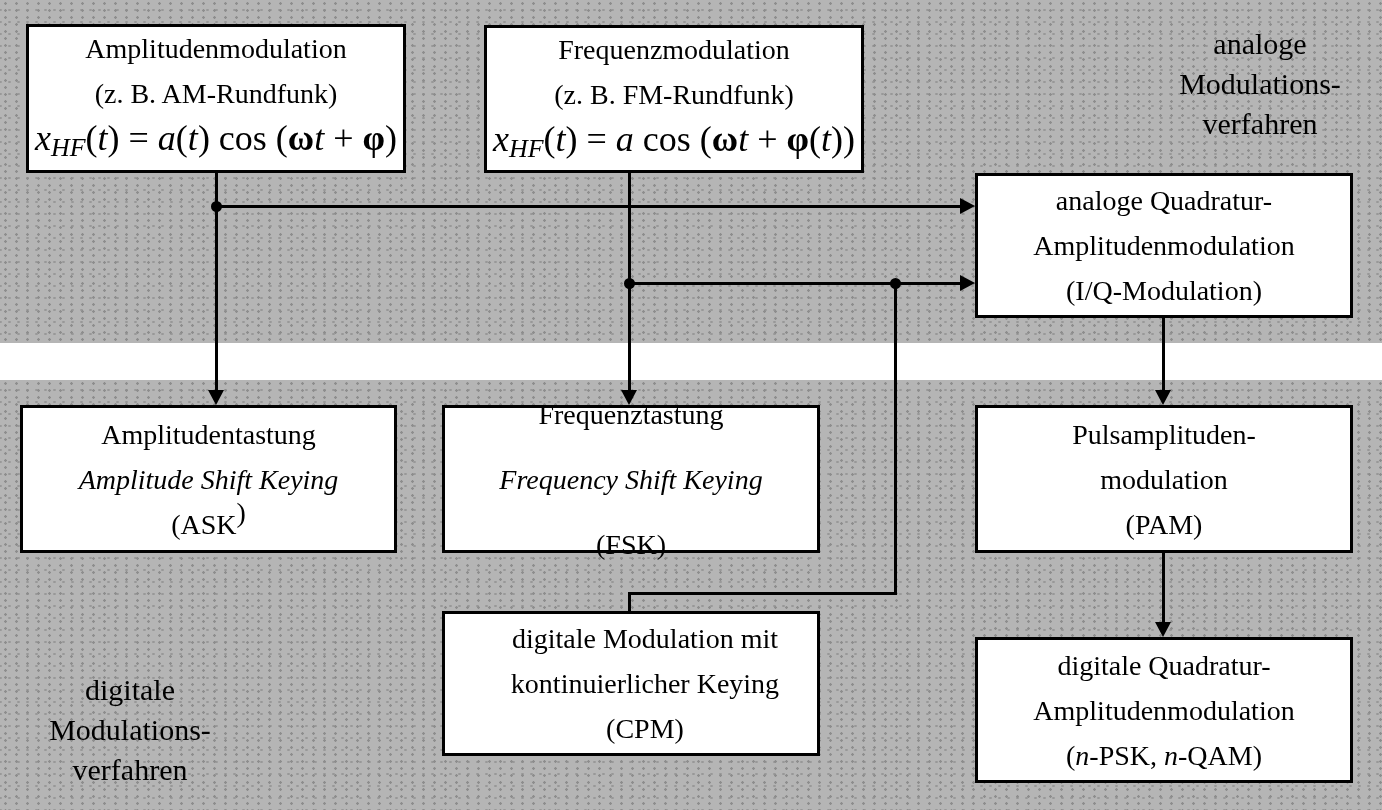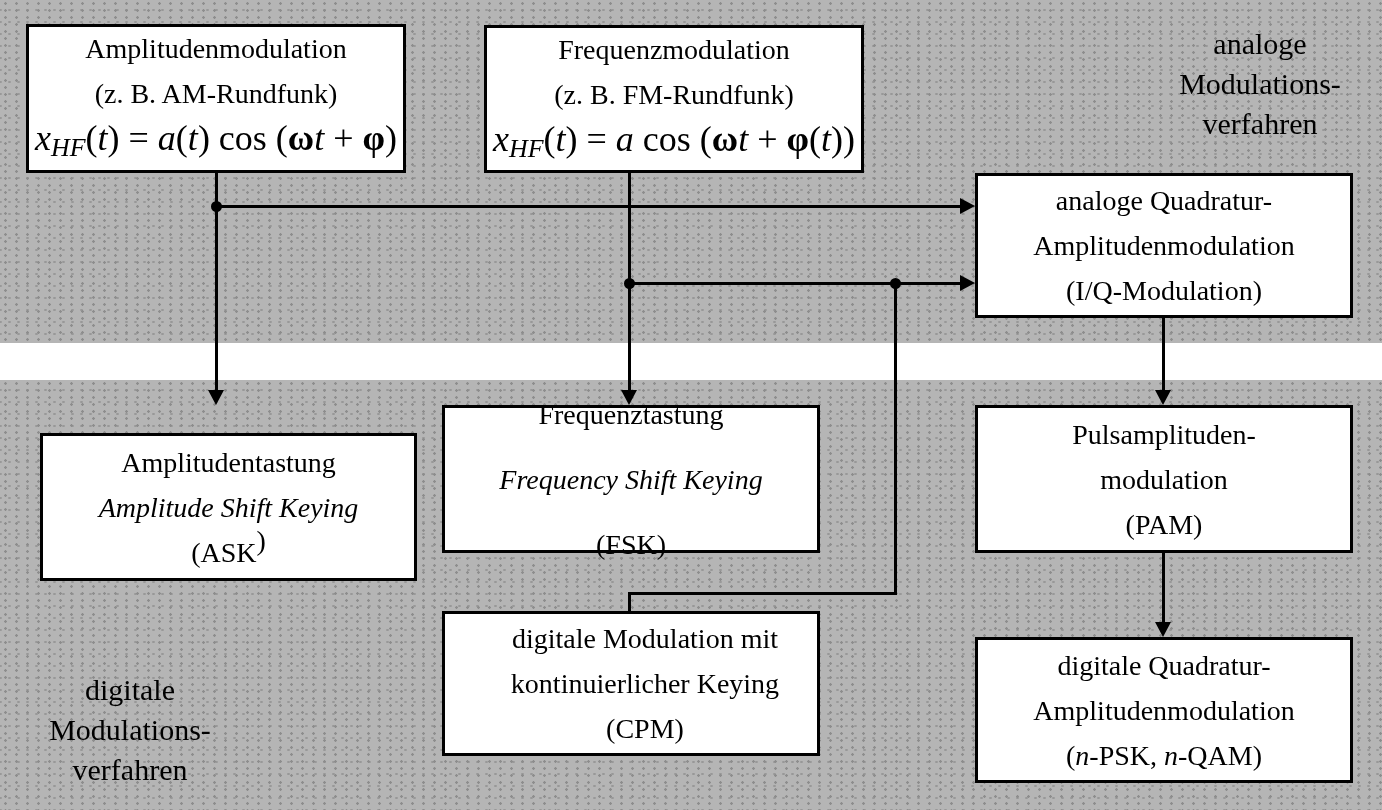--- a/index.html
+++ b/index.html
@@ -32,21 +32,21 @@
     background:#ffffff;
     border:3px solid #000;
     display:flex;flex-direction:column;
     justify-content:center;align-items:center;
     text-align:center;
     font-size:28px;line-height:45px;
   }
   .node-am  {left:26px;  top:24px;  width:380px;height:149px;}
   .node-fm  {left:440px; top:25px;  width:380px;height:148px;margin-left:44px;}
   .node-aqam{left:975px; top:173px; width:378px;height:145px;}
-  .node-ask {left:40px;  top:405px; width:377px;height:148px;margin-top:28px;}
+  .node-ask {left:20px;  top:405px; width:377px;height:148px;}
   .node-fsk {left:442px; top:405px; width:378px;height:148px;gap:20px;}
   .node-pam {left:975px; top:405px; width:378px;height:148px;}
   .node-cpm {left:442px; top:611px; width:378px;height:145px;padding-left:28px;}
   .node-dqam{left:975px; top:637px; width:378px;height:146px;}
 
   .italic-line{font-style:italic;}
 
   
   .side-label{
     position:absolute;text-align:center;

